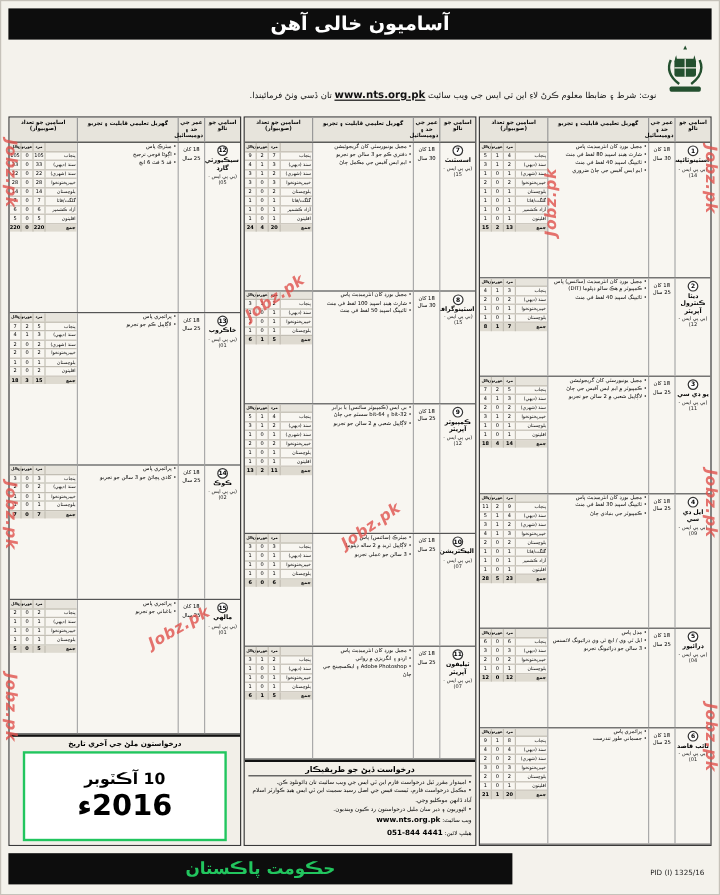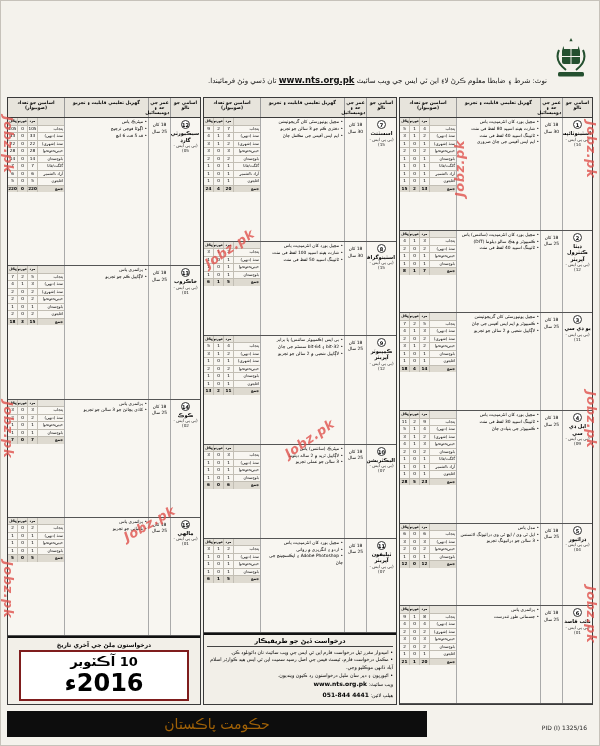--- a/index.html
+++ b/index.html
@@ -35,41 +35,42 @@
   .qhead{background:#e7e4dc;font-weight:bold}
   .qhead .n{font-size:3.3px}
   .qtotal{background:#dedad0;font-weight:bold}
   .procedure{margin-top:auto;border-top:2px solid #111;padding:2px 3px 3px;font-size:4.8px;background:#f2efe8}
   .prhead{font-size:6.5px;font-weight:bold;text-align:center;border-bottom:1px solid #444;margin-bottom:2px;padding-bottom:1px}
   .pritem{line-height:1.6;text-align:right}
   .prline{line-height:1.8;text-align:right}
   .prline b{font-size:6px;direction:ltr;unicode-bidi:embed}
   .deadline{margin-top:auto;border-top:2px solid #111;padding:3px;text-align:center;background:#f2efe8}
   .dlabel{font-size:6px;font-weight:bold;margin-bottom:2px}
-  .dbox{border:2px solid #7f1d1d;background:#fff;padding:2px;margin:0 8px}
+  .dbox{border:2px solid #22c55e;background:#fff;padding:14px;margin:0 8px}
   .dday{font-size:13px;font-weight:bold}
   .dyear{font-size:24px;font-weight:bold;letter-spacing:1px}
-  .govbar{position:absolute;bottom:8px;left:6px;width:420px;height:26px;background:#0d0d0d;color:#a16207;
-          text-align:center;font-weight:normal;font-size:14px;line-height:26px;letter-spacing:1px}
+  .govbar{position:absolute;bottom:8px;left:6px;width:420px;height:26px;background:#0d0d0d;color:#22c55e;
+          text-align:center;font-weight:bold;font-size:14px;line-height:26px;letter-spacing:1px}
   .pid{position:absolute;bottom:14px;right:12px;font-size:6px;color:#222;direction:ltr}
   .wm{position:absolute;color:#e0524d;opacity:.8;font-size:13px;font-weight:bold;font-style:italic;
       letter-spacing:.5px;pointer-events:none;direction:ltr;z-index:5}
   .wm.v{writing-mode:vertical-rl}
   .wm1{top:120px;right:0}.wm2{top:390px;right:0}.wm3{top:585px;right:0}
   .wm4{top:115px;left:0}.wm5{top:400px;left:0}.wm6{top:560px;left:0}
   .wm7{top:240px;left:200px;transform:rotate(-35deg)}
   .wm8{top:430px;left:280px;transform:rotate(-35deg)}
   .wm9{top:160px;left:430px;transform:rotate(-90deg)}
   .wm10{top:515px;left:120px;transform:rotate(-30deg)}
 </style>
 </head>
 <body>
 
 <div class="page">
 
+  <div class="titlebar">آسامیون خالی آھن</div>
 
   <svg class="emblem" viewBox="0 0 36 42" xmlns="http://www.w3.org/2000/svg">
     <path d="M18 1 l1.6 3.2 -3.2 0 z" fill="#24502f"></path>
     <path d="M10.5 9 a8.5 8.5 0 1 0 15 0 a7 7 0 1 1 -15 0" fill="#24502f"></path>
     <rect x="9" y="12" width="18" height="15" rx="2" fill="#24502f"></rect>
     <line x1="18" y1="12" x2="18" y2="27" stroke="#f4f2ec" stroke-width="1"></line>
     <line x1="9" y1="19.5" x2="27" y2="19.5" stroke="#f4f2ec" stroke-width="1"></line>
     <path d="M6 13 q-5 11 7 20" fill="none" stroke="#24502f" stroke-width="2"></path>
     <path d="M30 13 q5 11 -7 20" fill="none" stroke="#24502f" stroke-width="2"></path>
     <rect x="5" y="35" width="26" height="4.5" rx="1.5" fill="#24502f"></rect>

